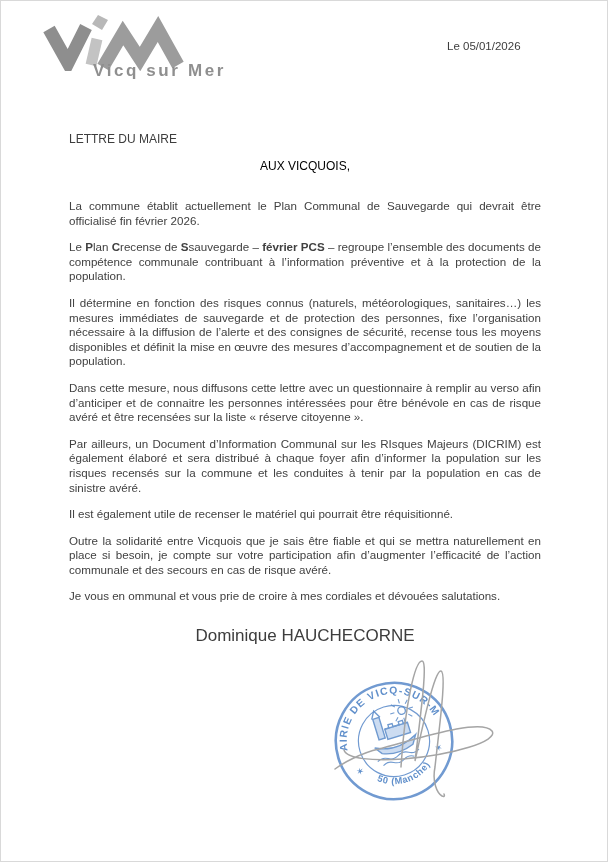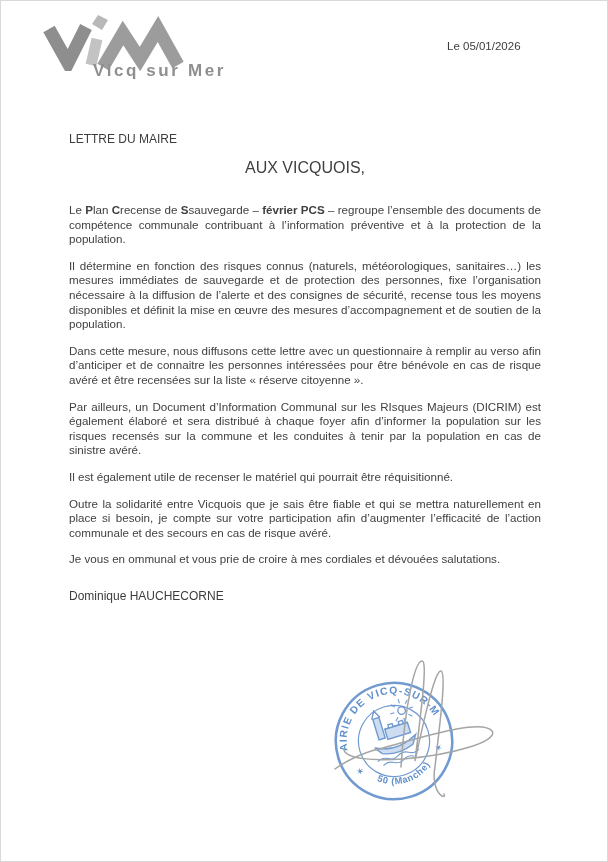--- a/index.html
+++ b/index.html
@@ -19,26 +19,26 @@
   .logo svg{position:absolute;left:0;top:0;}
   .logo .wordmark{
     position:absolute;left:52px;top:50px;
     font-size:17px;letter-spacing:2.6px;color:#8f8f8f;white-space:nowrap;font-weight:bold;
   }
   
   .date{position:absolute;left:430px;top:39px;font-size:11.5px;color:#3d3d3d;margin-left:16px;}
   
   .letter{position:absolute;left:68px;top:131px;width:472px;}
   .heading{font-size:12px;color:#3d3d3d;}
-  .salutation{margin-top:13px;text-align:center;font-size:16px;color:#404040;}
+  .salutation{margin-top:13px;text-align:center;font-size:12px;color:#000000;}
   .paragraphs{margin-top:26px;font-size:11.6px;line-height:14.6px;text-align:justify;color:#414141;}
   .paragraphs p{margin:0 0 12px 0;}
   .paragraphs p:nth-of-type(7){margin-top:8px;}
   .paragraphs .b{font-weight:bold;}
-  .signature-name{margin-top:22px;text-align:left;font-size:12px;color:#3d3d3d;}
+  .signature-name{margin-top:22px;text-align:center;font-size:17px;color:#3d3d3d;}
   
   .stamp{position:absolute;left:323px;top:670px;width:140px;height:140px;transform:rotate(-17deg);opacity:.88;}
   .stamp text{font-family:"Liberation Sans","DejaVu Sans",sans-serif;}
   .signature{position:absolute;left:330px;top:648px;width:180px;height:160px;}
 </style>
 </head>
 <body>
 
 <div class="page">
 
@@ -51,20 +51,21 @@
     </svg>
     <div class="wordmark">Vicq sur Mer</div>
   </div>
 
   <div class="date">Le 05/01/2026</div>
 
   <div class="letter">
     <div class="heading">LETTRE DU MAIRE</div>
     <div class="salutation">AUX VICQUOIS,</div>
     <div class="paragraphs">
+        <p><span>La commune établit actuellement le Plan Communal de Sauvegarde qui devrait être officialisé fin février 2026.</span></p>
         <p><span>Le </span><span class="b">P</span><span>lan </span><span class="b">C</span><span>recense de </span><span class="b">S</span><span>sauvegarde – </span><span class="b">février PCS</span><span> – regroupe l’ensemble des documents de compétence communale contribuant à l’information préventive et à la protection de la population.</span></p>
         <p><span>Il détermine en fonction des risques connus (naturels, météorologiques, sanitaires…) les mesures immédiates de sauvegarde et de protection des personnes, fixe l’organisation nécessaire à la diffusion de l’alerte et des consignes de sécurité, recense tous les moyens disponibles et définit la mise en œuvre des mesures d’accompagnement et de soutien de la population.</span></p>
         <p><span>Dans cette mesure, nous diffusons cette lettre avec un questionnaire à remplir au verso afin d’anticiper et de connaitre les personnes intéressées pour être bénévole en cas de risque avéré et être recensées sur la liste « réserve citoyenne ».</span></p>
         <p><span>Par ailleurs, un Document d’Information Communal sur les RIsques Majeurs (DICRIM) est également élaboré et sera distribué à chaque foyer afin d’informer la population sur les risques recensés sur la commune et les conduites à tenir par la population en cas de sinistre avéré.</span></p>
         <p><span>Il est également utile de recenser le matériel qui pourrait être réquisitionné.</span></p>
         <p><span>Outre la solidarité entre Vicquois que je sais être fiable et qui se mettra naturellement en place si besoin, je compte sur votre participation afin d’augmenter l’efficacité de l’action communale et des secours en cas de risque avéré.</span></p>
         <p><span>Je vous en ommunal et vous prie de croire à mes cordiales et dévouées salutations.</span></p>
       </div>
     <div class="signature-name">Dominique HAUCHECORNE</div>
   </div>

